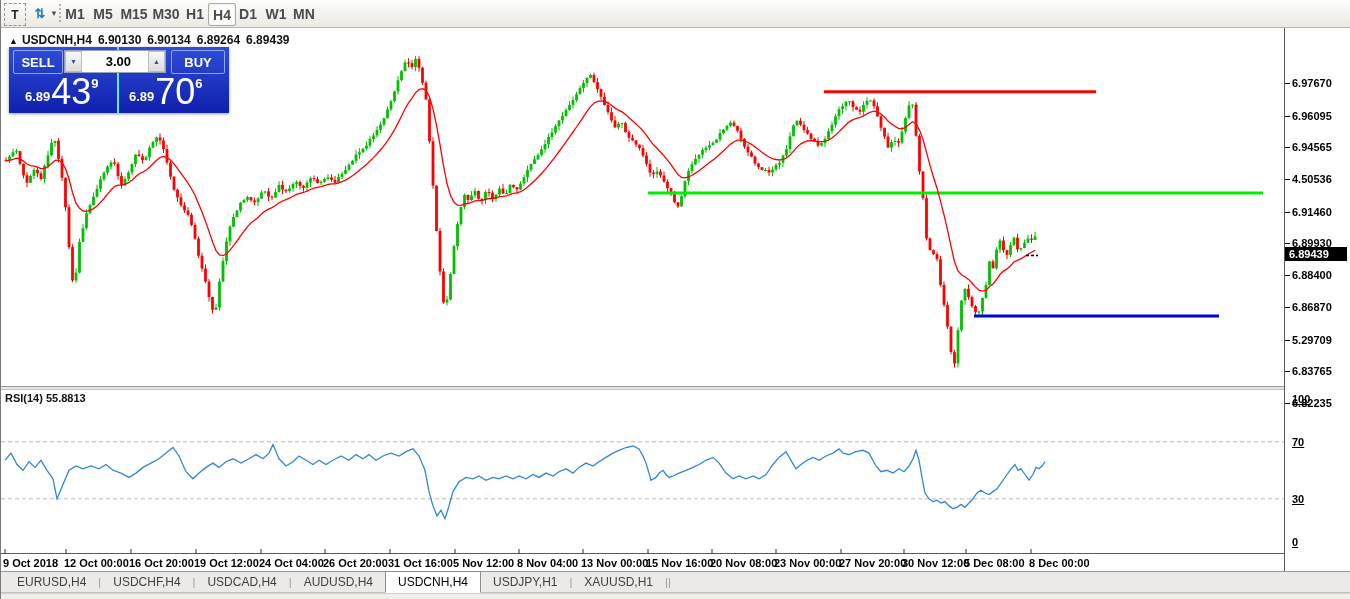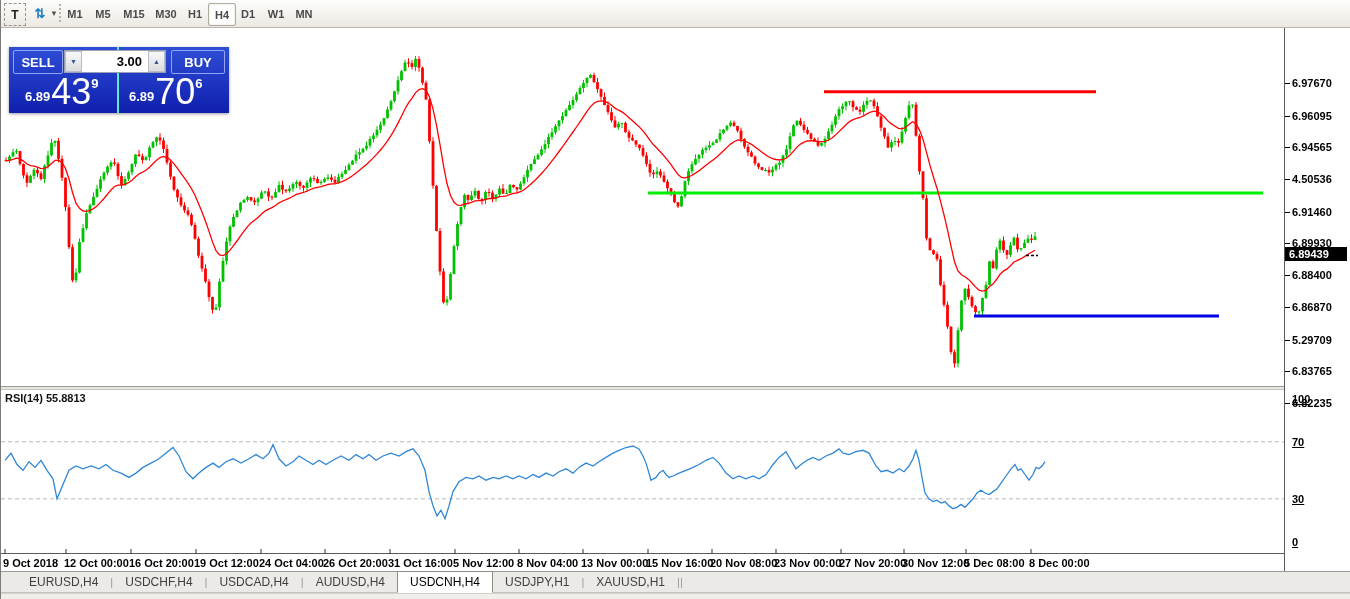--- a/index.html
+++ b/index.html
@@ -5,21 +5,21 @@
   html,body{margin:0;padding:0;background:#d8d5ce;}
   .screen{
     position:relative;width:1350px;height:599px;background:#ffffff;
     font-family:"Liberation Sans",sans-serif;overflow:hidden;
     border-left:1px solid #7a7a7a;box-sizing:border-box;
   }
   
   .toolbar{position:absolute;left:0;top:0;width:100%;height:28px;
     background:linear-gradient(#fdfdfb,#ece9e2);border-bottom:1px solid #b9b5ac;box-sizing:border-box;}
   .tbtn{position:absolute;top:3px;height:21px;display:flex;align-items:center;justify-content:center;
-    font-size:11px;font-weight:700;color:#3c3c3c;border-radius:2px;cursor:default;}
+    font-size:14px;font-weight:700;color:#3c3c3c;border-radius:2px;cursor:default;}
   .tbtn.tf{color:#4a4a4a;}
   .tbtn.active{background:#fefefe;border:1px solid #b0aca2;box-shadow:inset 0 0 2px #d9d5cc;}
   .t-tool{position:absolute;left:3px;top:3px;width:20px;height:21px;border:1px dashed #9a968c;
     display:flex;align-items:center;justify-content:center;font-size:12px;font-weight:700;color:#222;}
   .arrows-btn{position:absolute;left:30px;top:3px;width:18px;height:21px;display:flex;align-items:center;justify-content:center;
     color:#1d7ec2;font-size:13px;font-weight:700;}
   .caret{position:absolute;left:48px;top:3px;width:10px;height:21px;display:flex;align-items:center;justify-content:center;
     color:#555;font-size:8px;}
   .tb-sep{position:absolute;left:58px;top:4px;width:3px;height:19px;
     background:repeating-linear-gradient(#b5b1a8 0 2px,transparent 2px 4px);width:2px;}
@@ -51,30 +51,30 @@
   .tp-col.left{left:0;width:108px;}
   .tp-col.right{left:110px;width:110px;}
   .tp-btn{position:absolute;top:3px;height:22px;display:flex;align-items:center;justify-content:center;
     color:#fff;font-size:13px;font-weight:700;border:1px solid #8fa4f4;border-radius:2px;cursor:pointer;}
   .tp-btn.sell{left:4px;width:48px;}
   .tp-btn.buy{right:4px;width:52px;}
   .tp-spin{position:absolute;left:55px;top:3px;width:102px;height:23px;background:#fff;border:1px solid #9aa0b5;
     display:flex;box-sizing:border-box;z-index:5;}
   .spin-btn{width:17px;height:100%;background:linear-gradient(#f8f8f8,#dcdcdc);border:1px solid #b9bdc9;
     display:flex;align-items:center;justify-content:center;font-size:7px;color:#33549d;box-sizing:border-box;cursor:pointer;}
-  .spin-val{flex:1;display:flex;align-items:center;justify-content:flex-end;padding-right:6px;
+  .spin-val{flex:1;display:flex;align-items:center;justify-content:flex-end;padding-right:17px;
     font-size:13px;font-weight:700;color:#000;}
   .quote{position:absolute;bottom:6px;color:#fff;display:flex;align-items:flex-end;}
   .quote .small{font-size:13px;font-weight:700;margin-right:1px;padding-bottom:3px;}
   .quote .big{font-size:36px;font-weight:400;line-height:30px;}
   .quote .sup{font-size:13px;font-weight:700;padding-bottom:16px;}
   .quote.sellq{left:16px;} .quote.buyq{left:10px;}
   
   .tabbar{position:absolute;left:0;top:572px;width:1350px;height:21px;background:#eceae6;
-    border-bottom:1px solid #c6c3bc;box-sizing:border-box;display:flex;align-items:center;padding-left:16px;}
+    border-bottom:1px solid #c6c3bc;box-sizing:border-box;display:flex;align-items:center;padding-left:4px;}
   .tab{font-size:12px;color:#3f3f3f;padding:0 12px;height:20px;display:flex;align-items:center;cursor:pointer;white-space:nowrap;}
   .tab.active{background:#fff;border:1px solid #8f8d86;border-bottom:1px solid #fff;color:#000;font-weight:400;height:20px;margin-top:0;}
   .tabsep{color:#9a9a9a;font-size:11px;}
   .statusbar{position:absolute;left:0;top:593px;width:1350px;height:6px;background:#f1efeb;border-top:1px solid #d4d1ca;box-sizing:border-box;}
 </style>
 </head>
 <body>
 
 <div class="screen">
 
@@ -713,20 +713,23 @@
         <line x1="647" y1="159" x2="647" y2="164" stroke="#333" stroke-width="1"></line>
         <line x1="711" y1="159" x2="711" y2="164" stroke="#333" stroke-width="1"></line>
         <line x1="775" y1="159" x2="775" y2="164" stroke="#333" stroke-width="1"></line>
         <line x1="840" y1="159" x2="840" y2="164" stroke="#333" stroke-width="1"></line>
         <line x1="903" y1="159" x2="903" y2="164" stroke="#333" stroke-width="1"></line>
         <line x1="965" y1="159" x2="965" y2="164" stroke="#333" stroke-width="1"></line>
         <line x1="1030" y1="159" x2="1030" y2="164" stroke="#333" stroke-width="1"></line>
       </svg>
     <div class="vaxis-line"></div>
 
+    <div class="chart-title">
+      <span class="mark">▲</span><span>USDCNH,H4</span><span>6.90130</span><span>6.90134</span><span>6.89264</span><span>6.89439</span>
+    </div>
 
     <div class="tpanel">
       <div class="tp-col left">
         <div class="tp-btn sell">SELL</div>
         <div class="quote sellq">
           <span class="small">6.89</span>
           <span class="big">43</span>
           <span class="sup">9</span>
         </div>
       </div>

